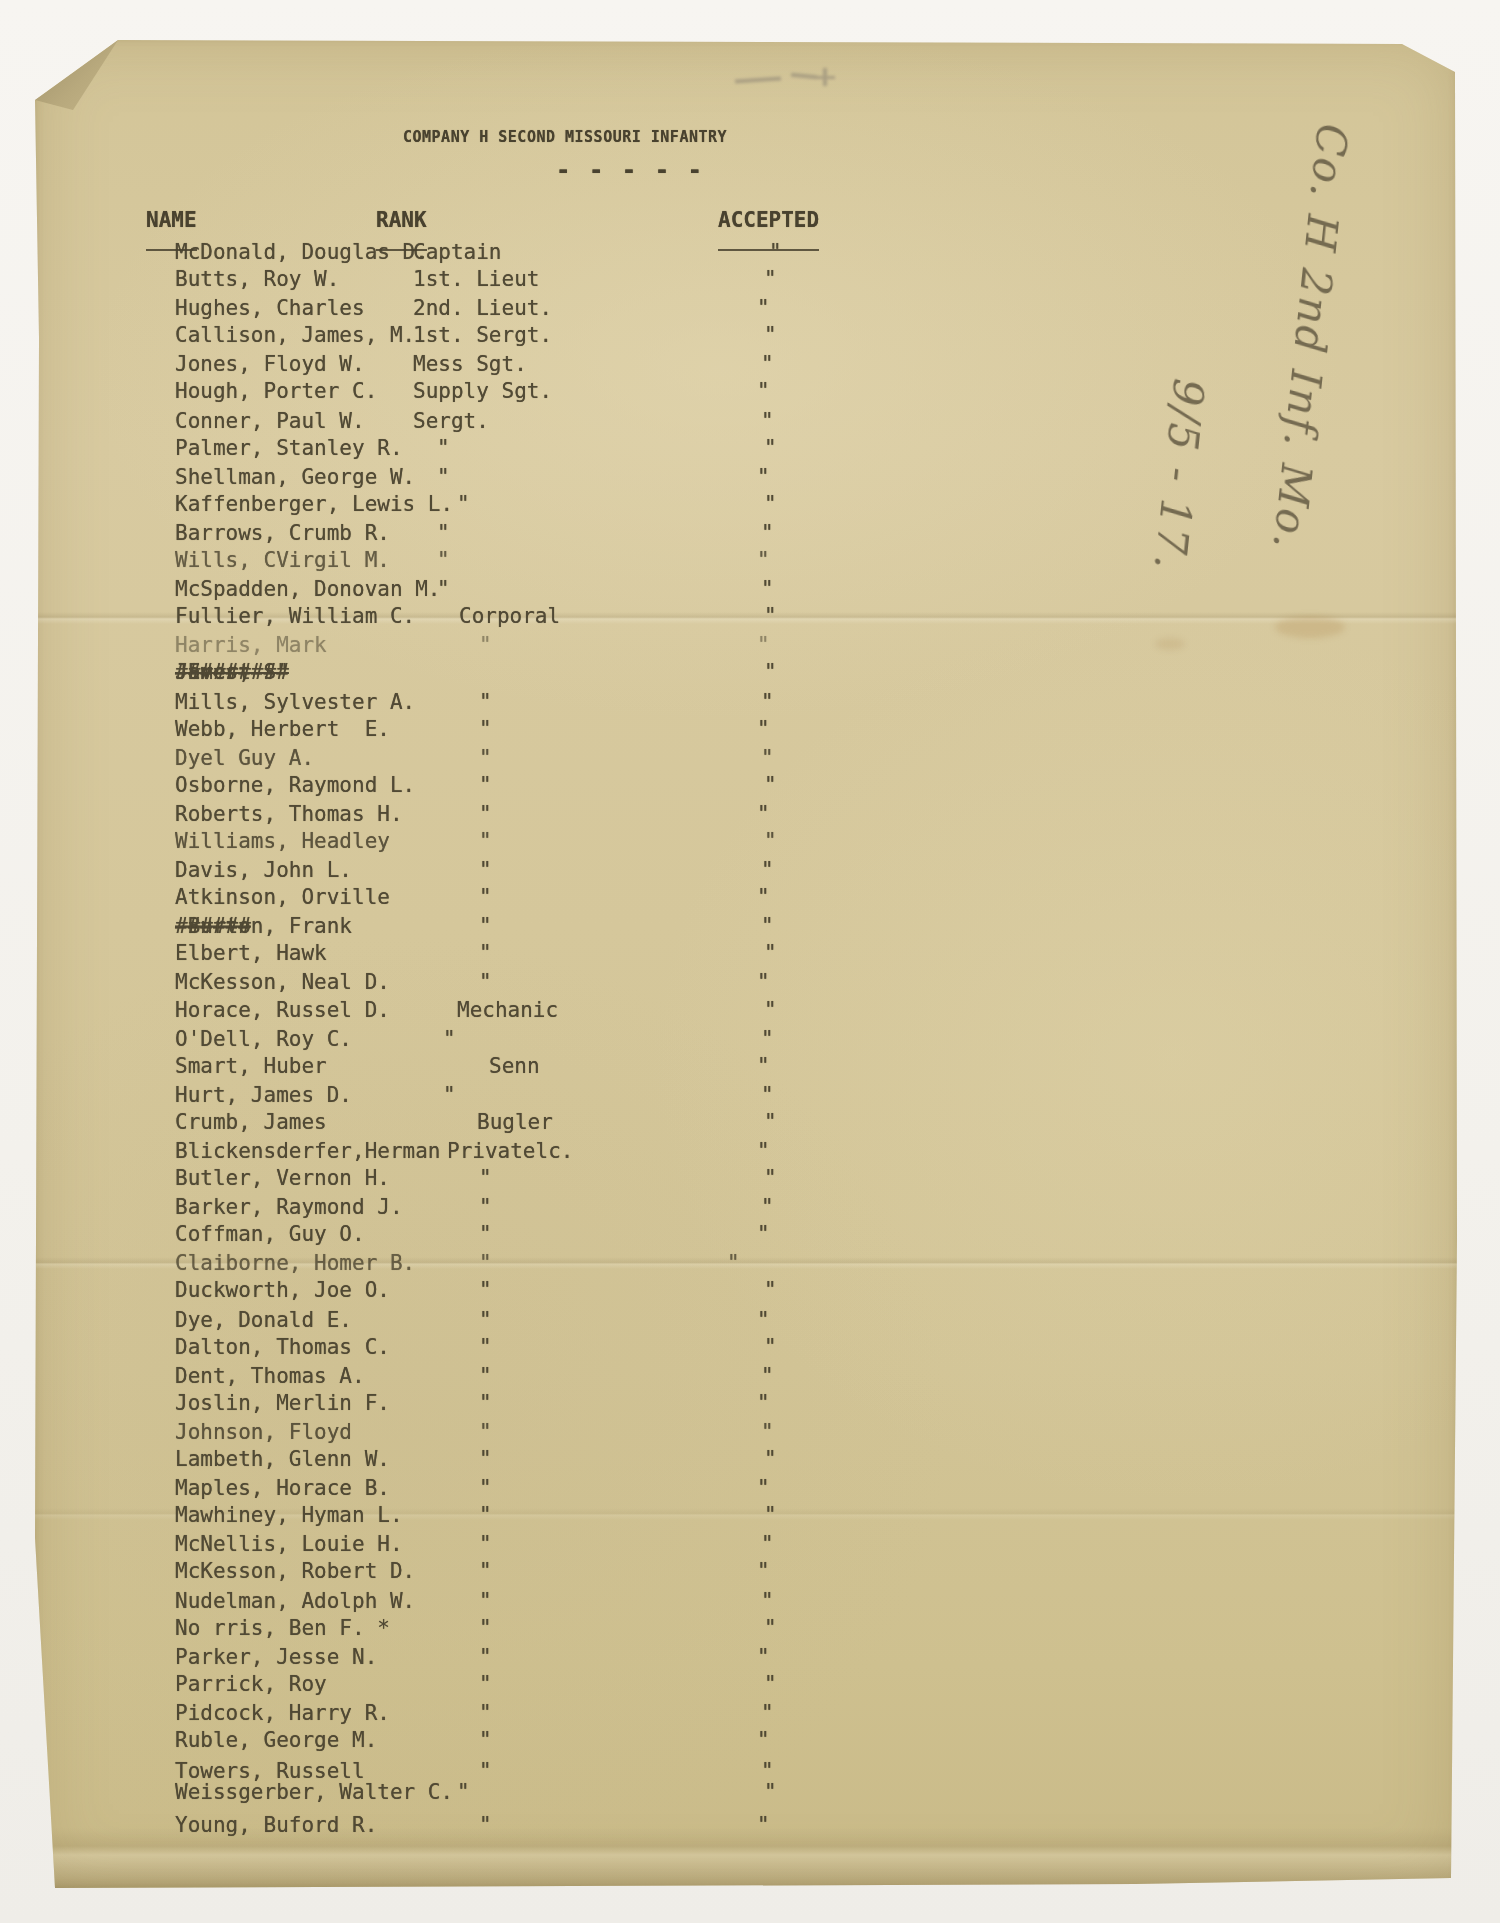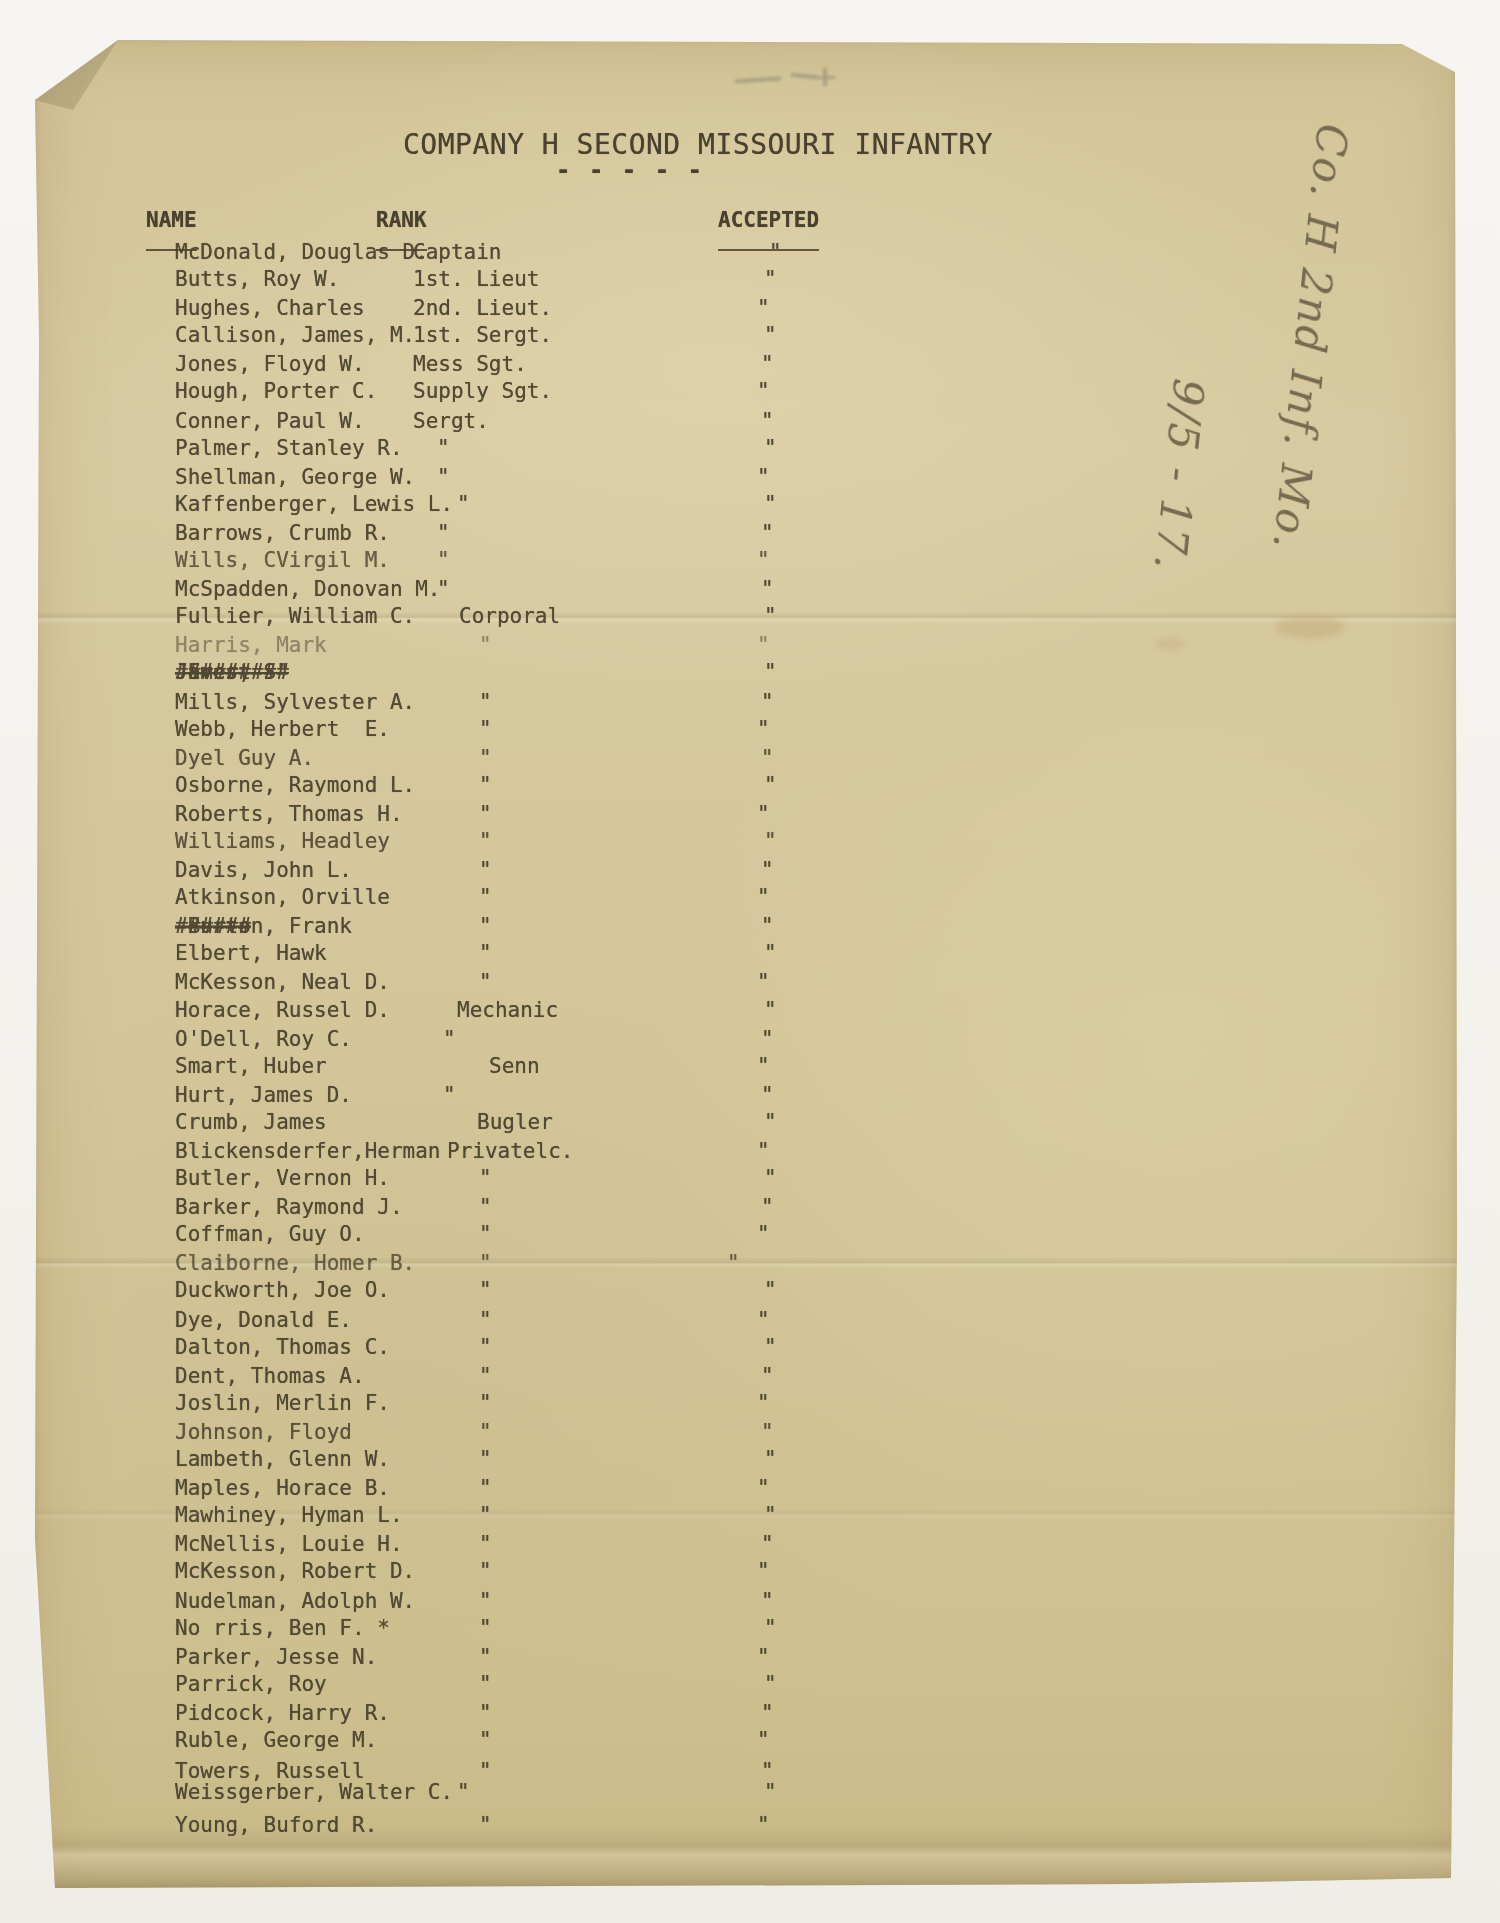--- a/index.html
+++ b/index.html
@@ -37,21 +37,21 @@
   .stain.s2{left:1120px;top:600px;width:30px;height:12px;background:rgba(150,100,40,.12);}
   .smudge{position:absolute;left:700px;top:28px;width:110px;height:26px;filter:blur(1.5px);opacity:.55;}
   .smudge .dash{position:absolute;background:#8a8272;}
   .smudge .d1{left:0;top:12px;width:46px;height:4px;transform:rotate(-4deg);}
   .smudge .d2{left:56px;top:8px;width:26px;height:4px;transform:rotate(6deg);}
   .smudge .d3{left:88px;top:2px;width:4px;height:18px;}
   .smudge .d4{left:80px;top:10px;width:20px;height:3px;}
 
   .typed{color:#49422f;text-shadow:0 0 .7px rgba(62,54,34,.75);}
   #title{
-    position:absolute;left:368px;top:90px;font-size:28px;font-weight:400;
+    position:absolute;left:368px;top:90px;font-size:15px;font-weight:700;
     letter-spacing:.5px;white-space:pre;
   }
   #title-dashes{
     position:absolute;left:521px;top:118px;font-size:24px;font-weight:700;
     letter-spacing:2px;white-space:pre;
   }
   .col-header{position:absolute;top:170px;font-size:21px;font-weight:700;border-bottom:2.5px solid rgba(73,66,47,.85);padding-bottom:17px;}
   #hdr-name{left:111px;}
   #hdr-rank{left:341px;}
   #hdr-accepted{left:683px;}

